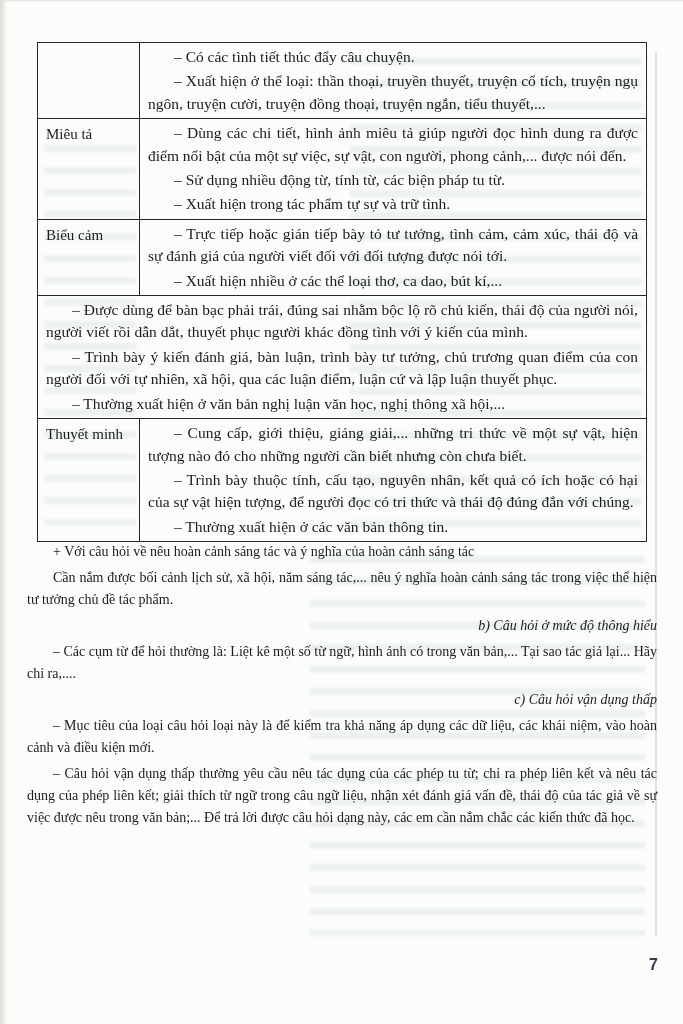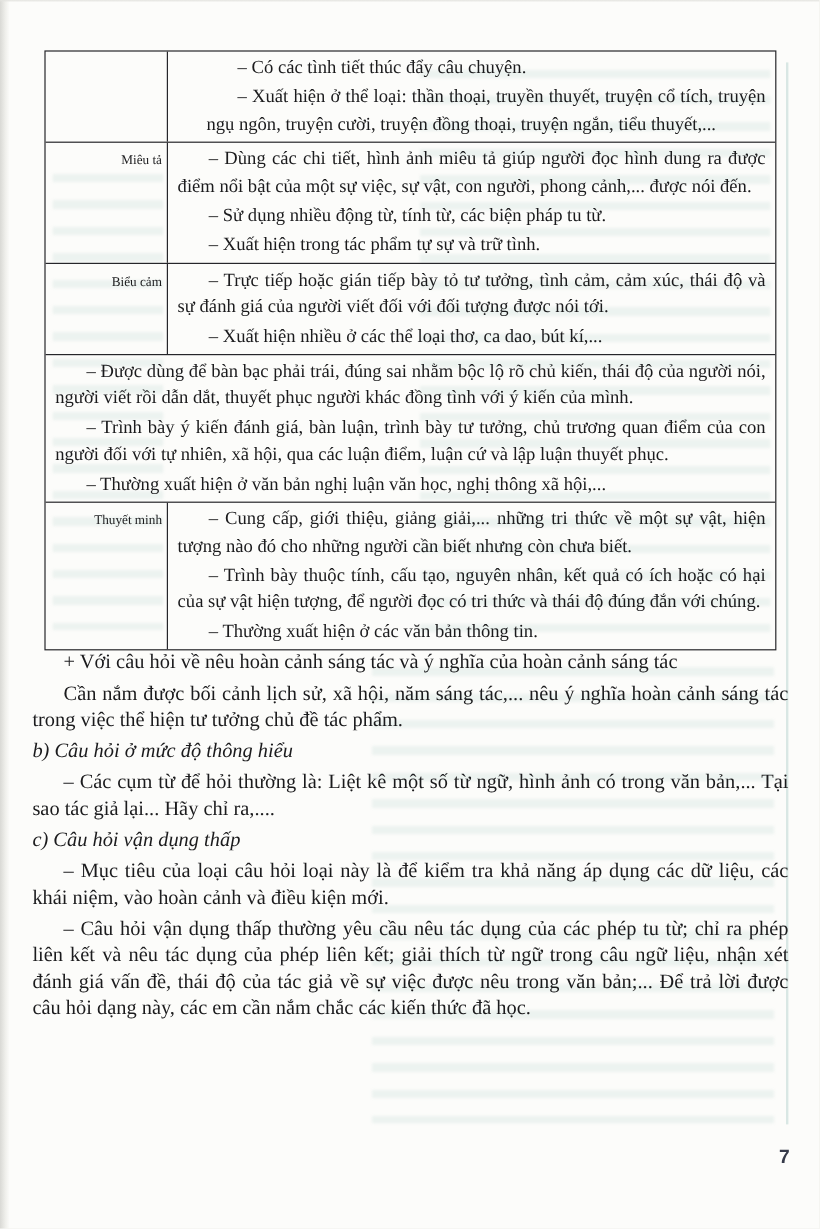--- a/index.html
+++ b/index.html
@@ -36,44 +36,44 @@
   }
 
   
   .doc-table{
     position:absolute;left:37px;top:42px;width:610px;
     border:1.6px solid #26262a;
     background:transparent;
     box-sizing:border-box;
   }
   .t-row{display:flex;border-top:1.4px solid #26262a;}
-  .t-row:first-child{border-top:none;gap:24px;}
+  .t-row:first-child{border-top:none;}
   .t-label{
     width:102px;flex:0 0 102px;
     border-right:1.4px solid #26262a;
     padding:4px 4px 2px 8px;box-sizing:border-box;
-    font-size:11px;line-height:22px;text-align:right;
+    font-size:15px;line-height:22px;
   }
   .t-cell{
     flex:1;padding:3px 8px 3px 8px;box-sizing:border-box;
     font-size:15.5px;line-height:22.4px;
   }
   .t-cell p{
     margin:0 0 2px 0;text-indent:26px;text-align:justify;
   }
   .t-cell p:last-child{margin-bottom:0;}
 
   
   .body-text{
     position:absolute;left:27px;top:541px;width:630px;
-    font-size:17px;line-height:22px;
+    font-size:14px;line-height:22px;
   }
   .body-text p{margin:0 0 4px 0;}
   .body-text p.indent{text-indent:26px;text-align:justify;}
-  .body-text p.heading{font-style:italic;text-indent:0;margin:2px 0 4px 0;}
+  .body-text p.heading{font-style:italic;text-indent:0;margin:2px 0 4px 0;text-align:right;}
   .it{}
 
   .page-number{
     position:absolute;right:25px;top:956px;
     font-family:"Liberation Sans","DejaVu Sans",sans-serif;
     font-weight:bold;font-size:16px;color:#363a49;
   }
 </style>
 </head>
 <body>

